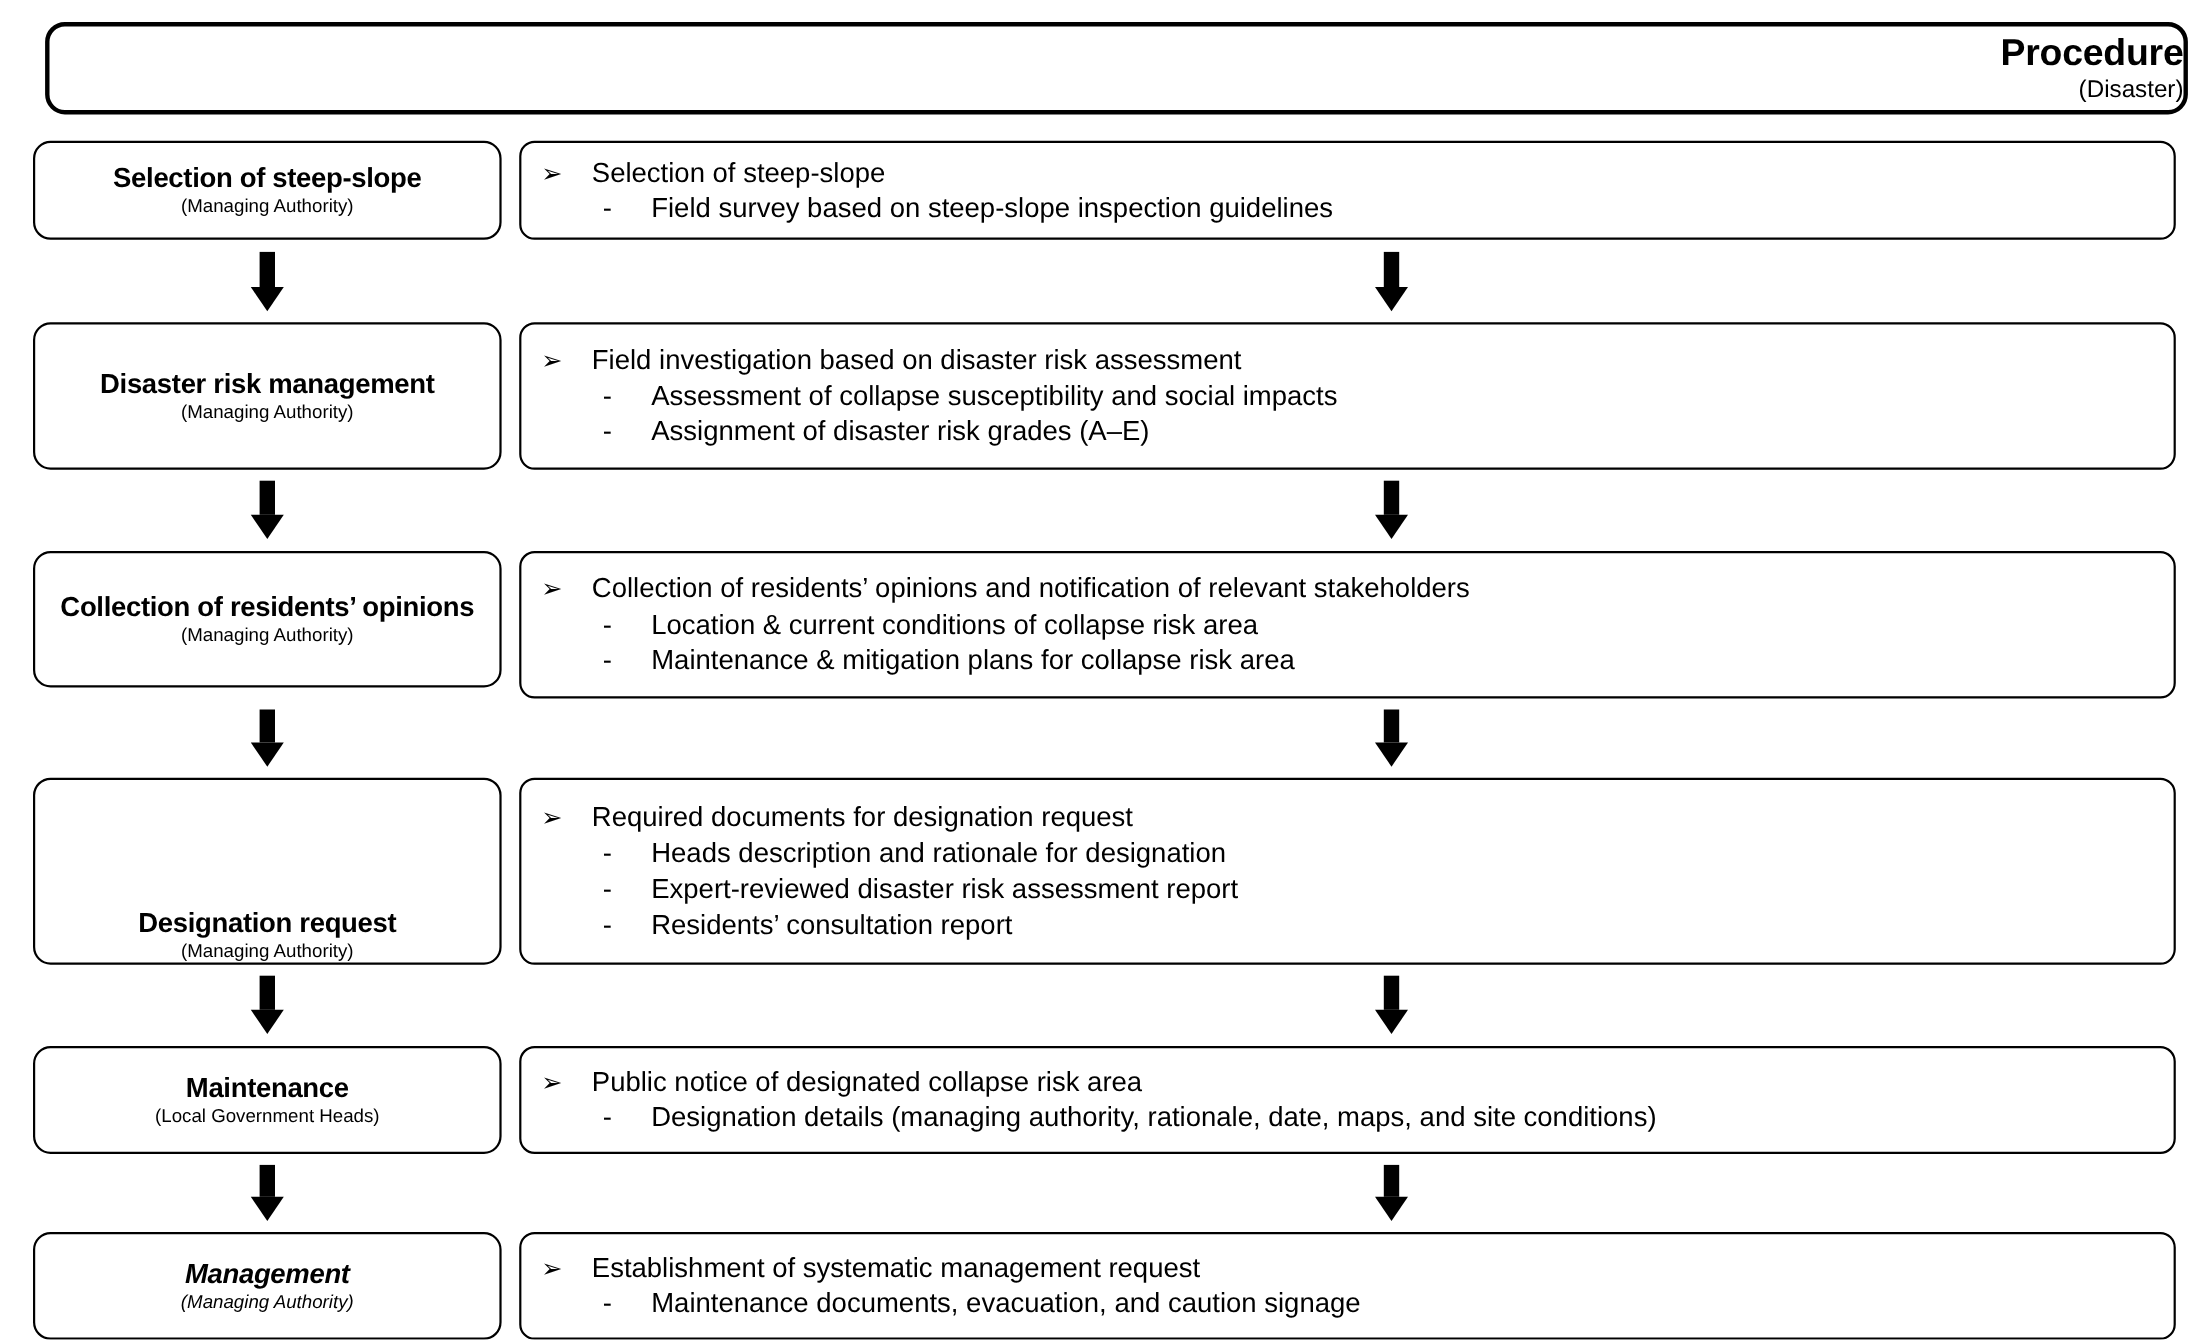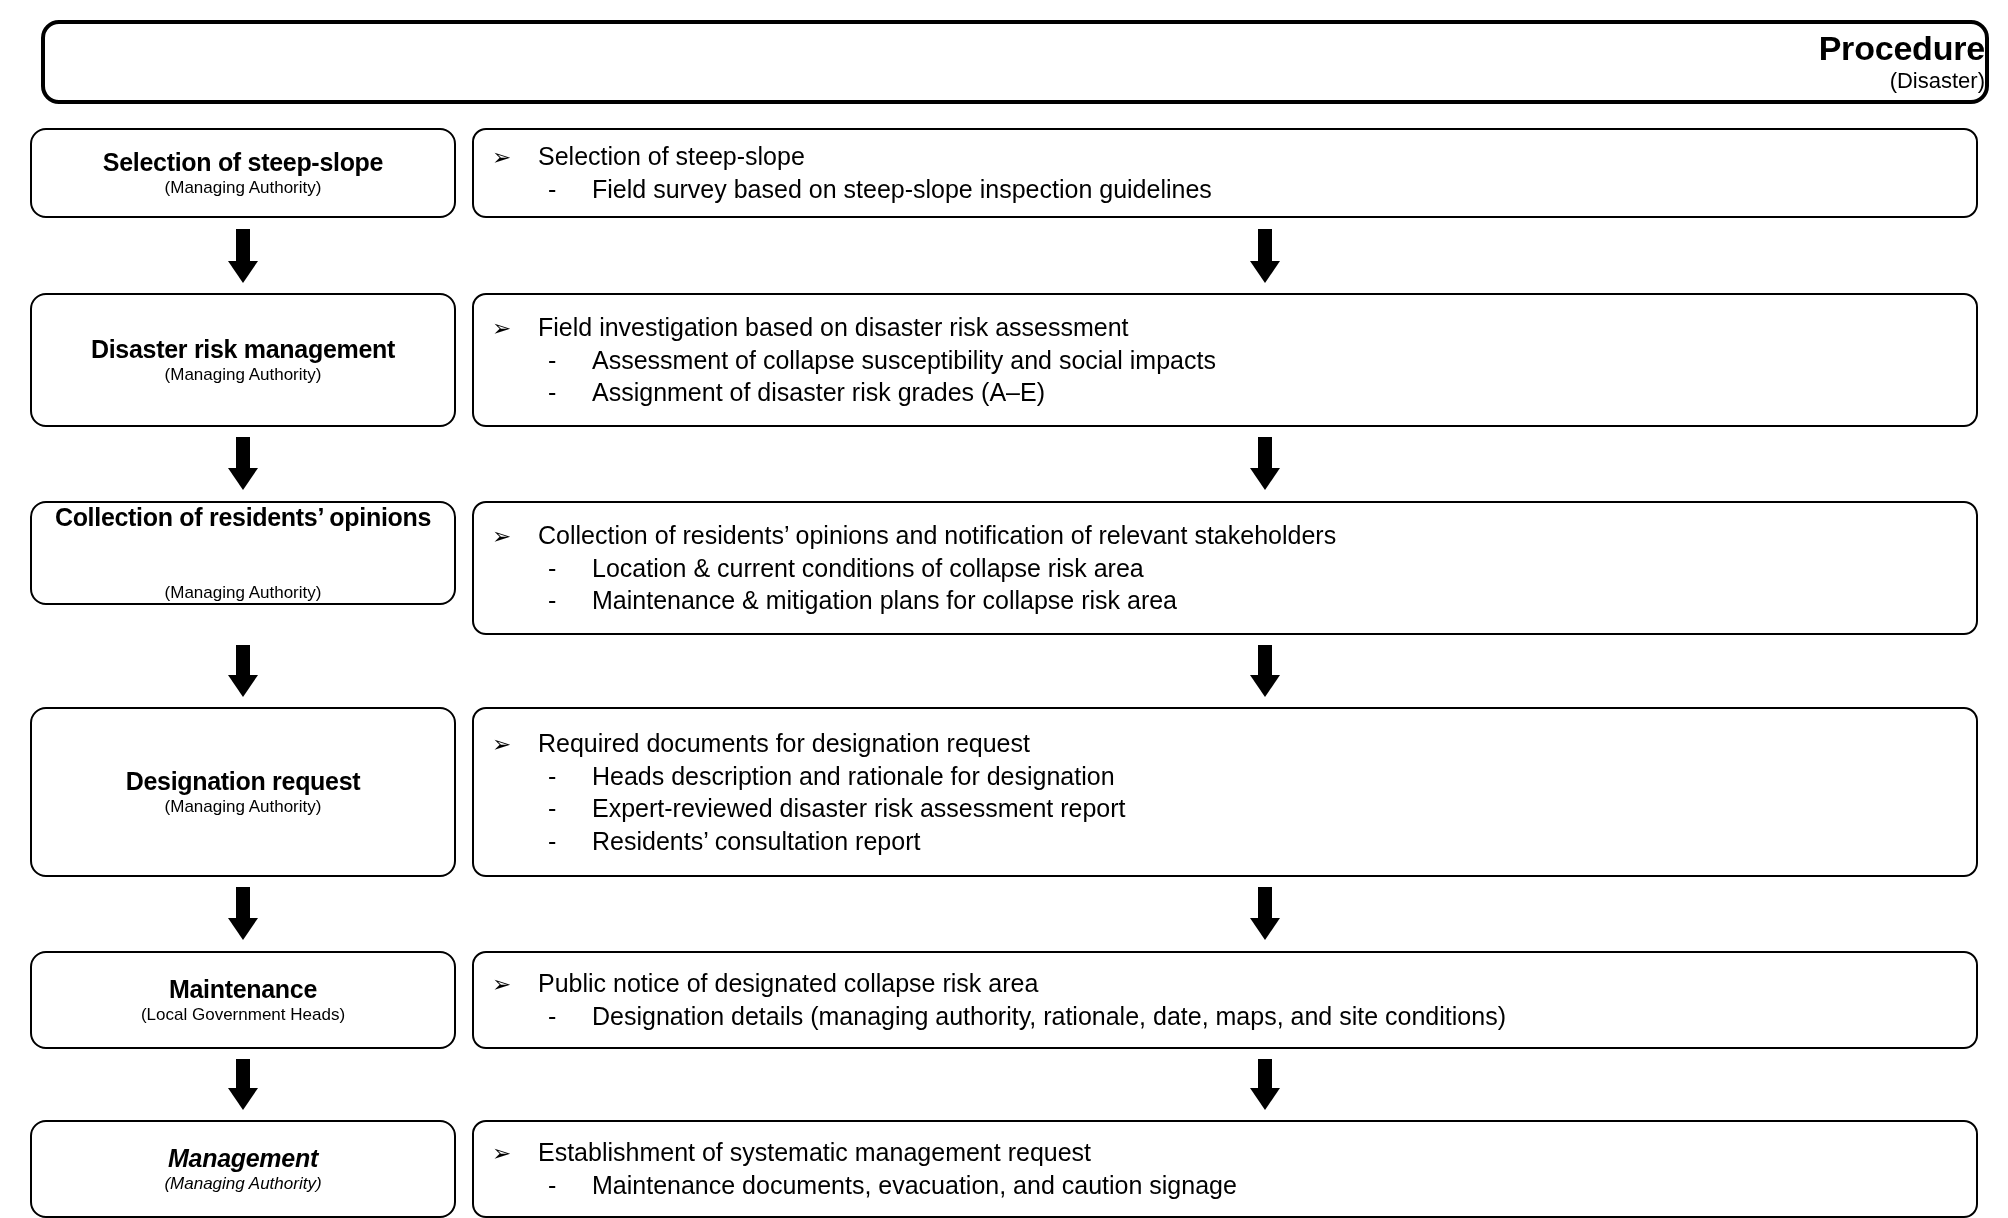--- a/index.html
+++ b/index.html
@@ -202,21 +202,21 @@
         <div class="arrow" style="left: 228px; top: 437px; height: 53px;">
           <div class="shaft" style="height: 31px;"></div>
           <div class="head" style="top: 31px; border-top-width: 22px;"></div>
         </div>
         <div class="arrow" style="left: 1250px; top: 437px; height: 53px;">
           <div class="shaft" style="height: 31px;"></div>
           <div class="head" style="top: 31px; border-top-width: 22px;"></div>
         </div>
       </div>
       <div class="row">
-        <div class="step-box" style="top: 501px; height: 104px; justify-content: space-between;">
+        <div class="step-box" style="top: 501px; height: 124px;">
           <div class="step-title">Collection of residents’ opinions</div>
           <div class="step-auth">(Managing Authority)</div>
         </div>
         <div class="detail-box" style="top: 501px; height: 134px;">
           <div class="bullet-line bullet-main">
             <span class="bullet-mark">➢</span>
             <span class="bullet-text">Collection of residents’ opinions and notification of relevant stakeholders</span>
           </div>
           <div class="bullet-line bullet-sub">
             <span class="bullet-mark">-</span>
@@ -230,21 +230,21 @@
         <div class="arrow" style="left: 228px; top: 645px; height: 52px;">
           <div class="shaft" style="height: 30px;"></div>
           <div class="head" style="top: 30px; border-top-width: 22px;"></div>
         </div>
         <div class="arrow" style="left: 1250px; top: 645px; height: 52px;">
           <div class="shaft" style="height: 30px;"></div>
           <div class="head" style="top: 30px; border-top-width: 22px;"></div>
         </div>
       </div>
       <div class="row">
-        <div class="step-box" style="top: 707px; height: 170px;">
+        <div class="step-box" style="top: 707px; height: 170px; justify-content: flex-end;">
           <div class="step-title">Designation request</div>
           <div class="step-auth">(Managing Authority)</div>
         </div>
         <div class="detail-box" style="top: 707px; height: 170px;">
           <div class="bullet-line bullet-main">
             <span class="bullet-mark">➢</span>
             <span class="bullet-text">Required documents for designation request</span>
           </div>
           <div class="bullet-line bullet-sub">
             <span class="bullet-mark">-</span>

